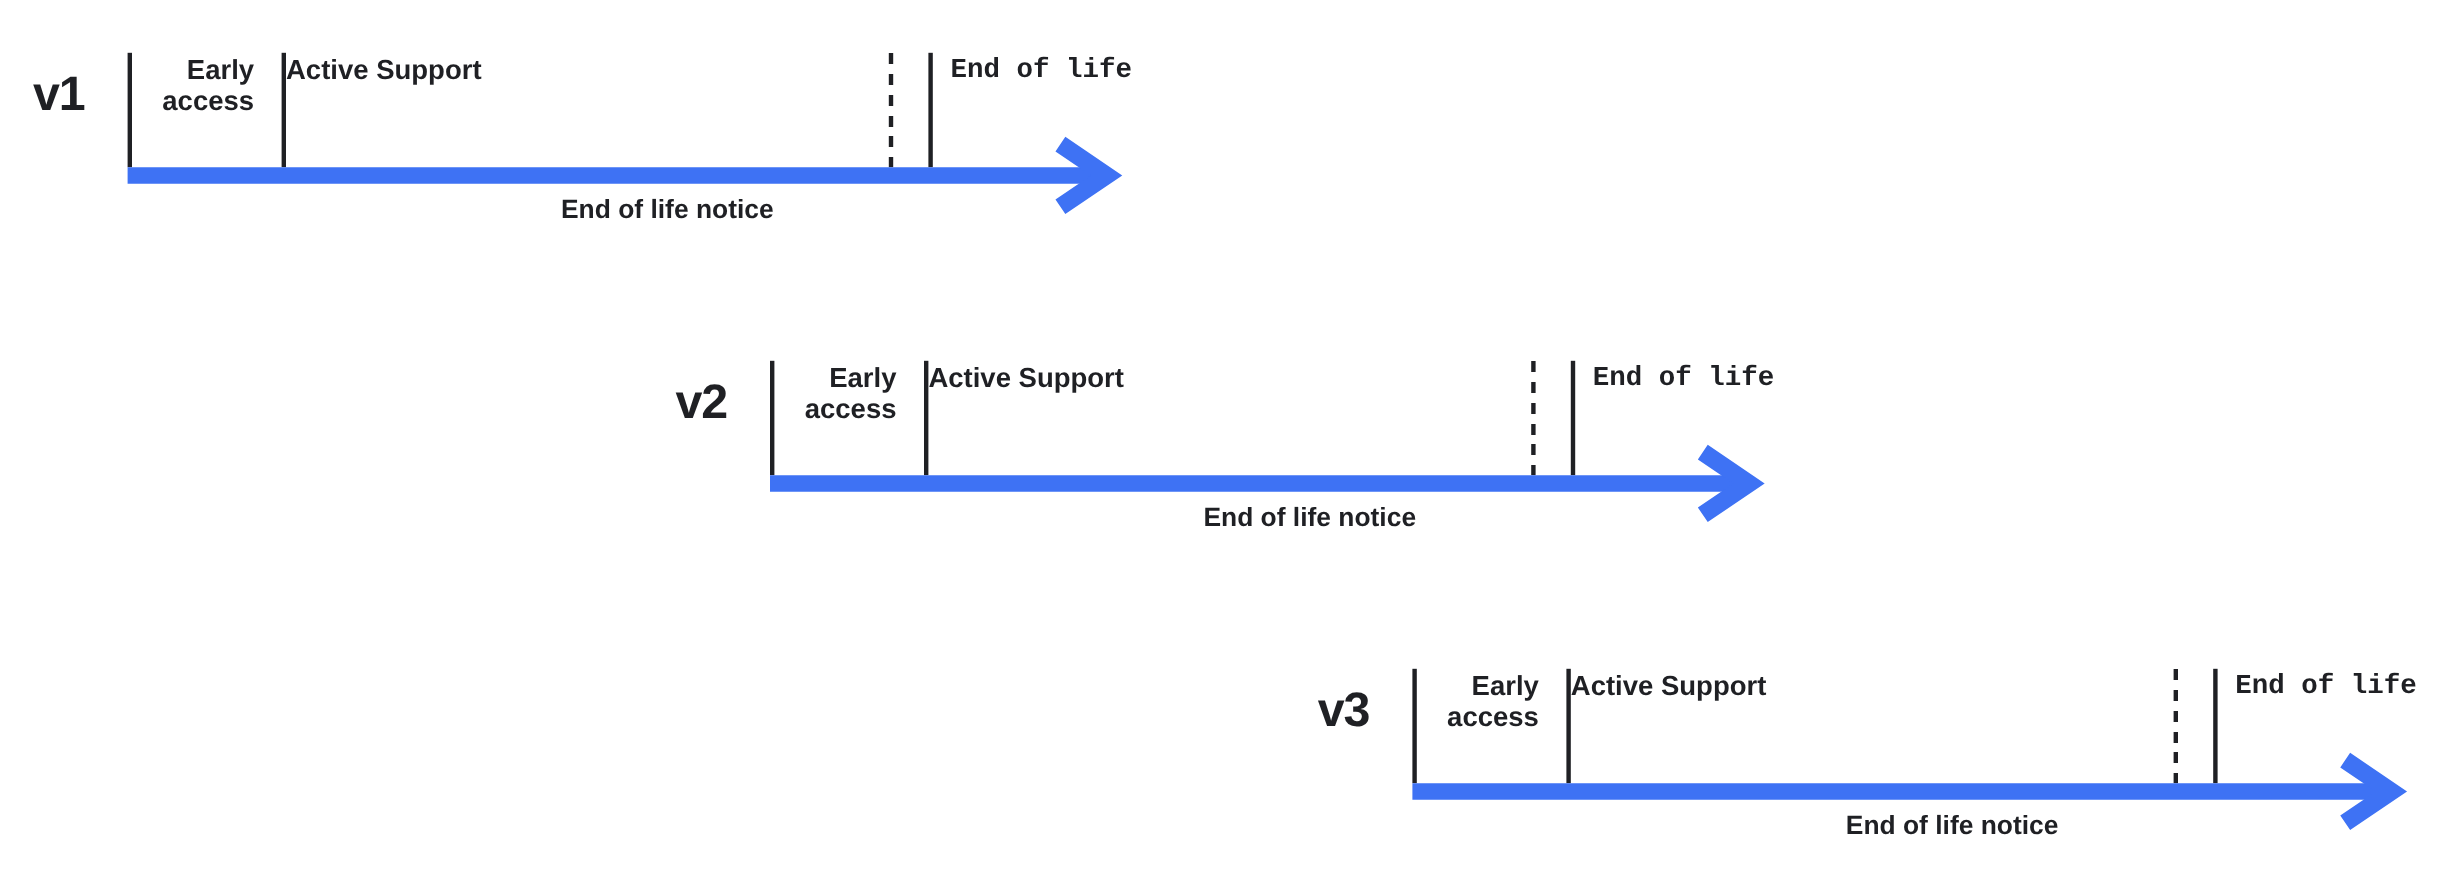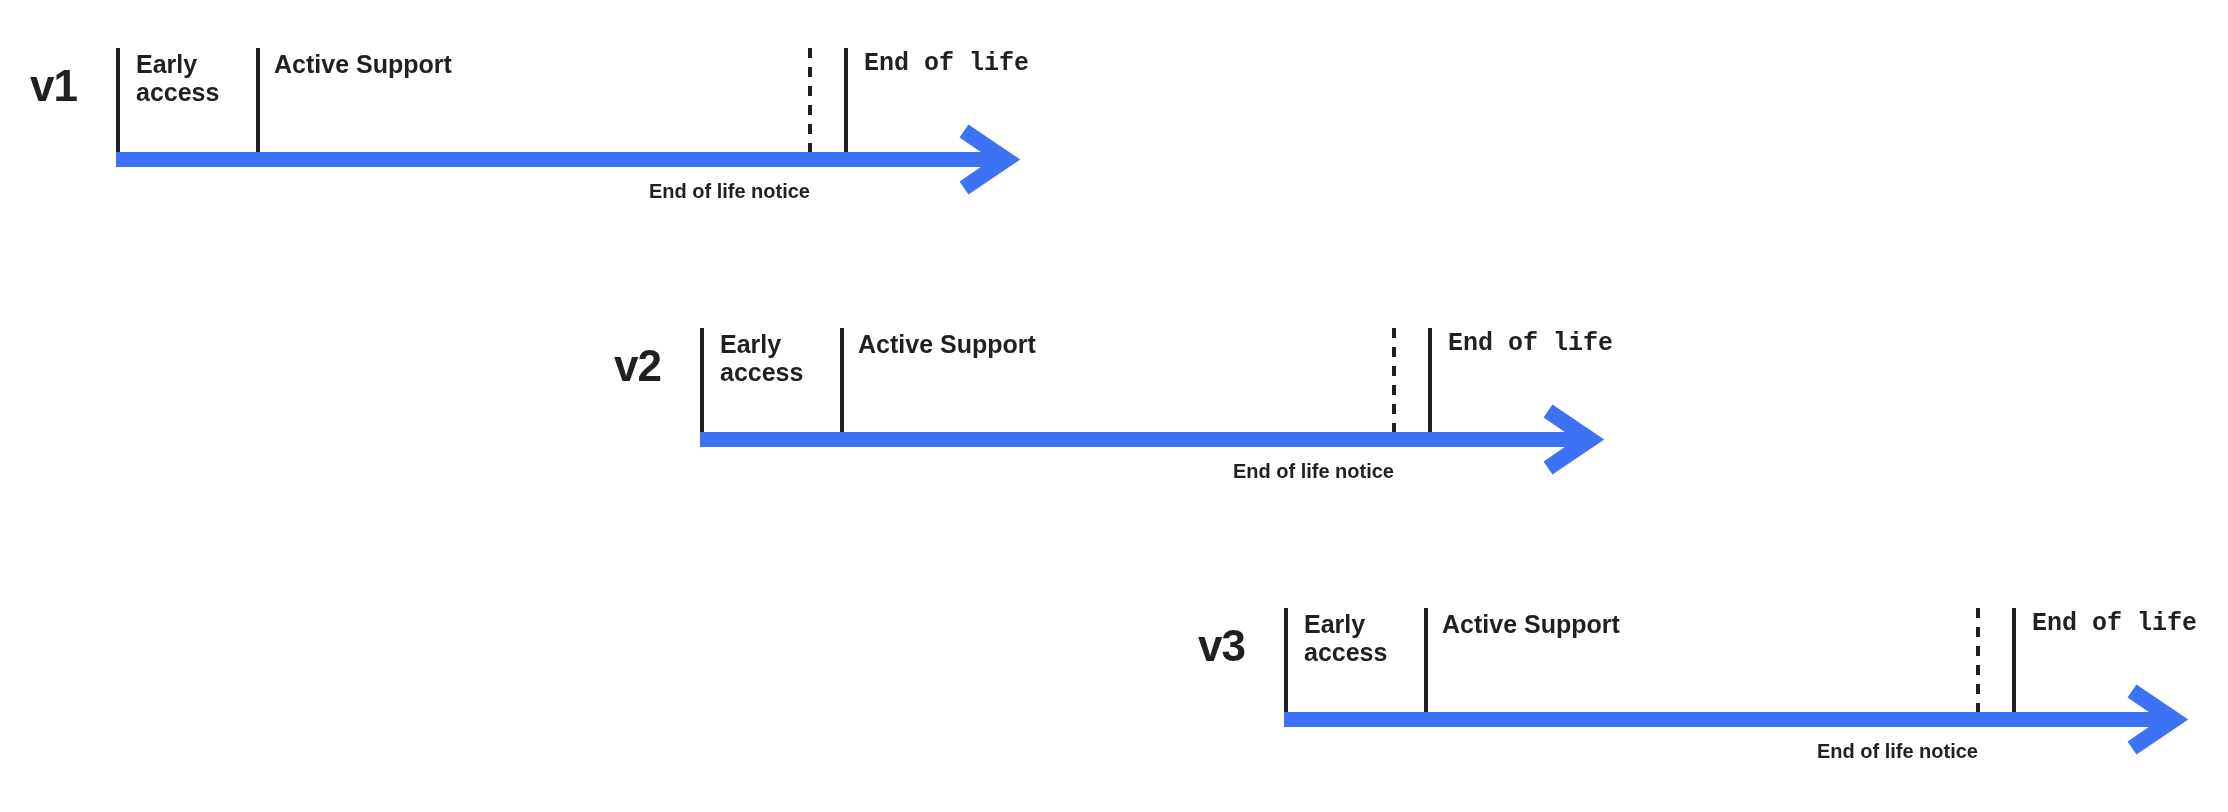--- a/index.html
+++ b/index.html
@@ -40,28 +40,29 @@
   .tick-early{left:116px;}
   .tick-active{left:256px;}
   .tick-eol-dashed{left:808px;}
   .tick-eol{left:844px;}
 
   .phase-label{
     position:absolute;top:50px;
     font-size:25px;line-height:28px;font-weight:700;
     color:var(--c-text);
     white-space:nowrap;
+    text-align:right;
   }
   .label-early{left:136px;width:95px;white-space:normal;}
-  .label-active{left:274px;}
+  .label-active{left:260px;}
   .label-eol{left:864px;font-family:Liberation Mono, monospace;}
   .label-notice{
     position:absolute;left:510px;top:177px;width:300px;
-    font-size:20px;line-height:28px;font-weight:700;
-    text-align:right;color:var(--c-text);
+    font-size:24px;line-height:28px;font-weight:700;
+    color:var(--c-text);
     white-space:nowrap;
   }
 
   .arrow-svg{position:absolute;left:116px;top:117px;overflow:visible;}
   .arrow-line{stroke:var(--c-arrow);stroke-width:15;fill:none;}
   .arrow-head{stroke:var(--c-arrow);stroke-width:16;fill:none;
     stroke-linejoin:miter;stroke-linecap:butt;stroke-miterlimit:10;}
 </style>
 </head>
 <body style="background: rgb(255, 255, 255);">

